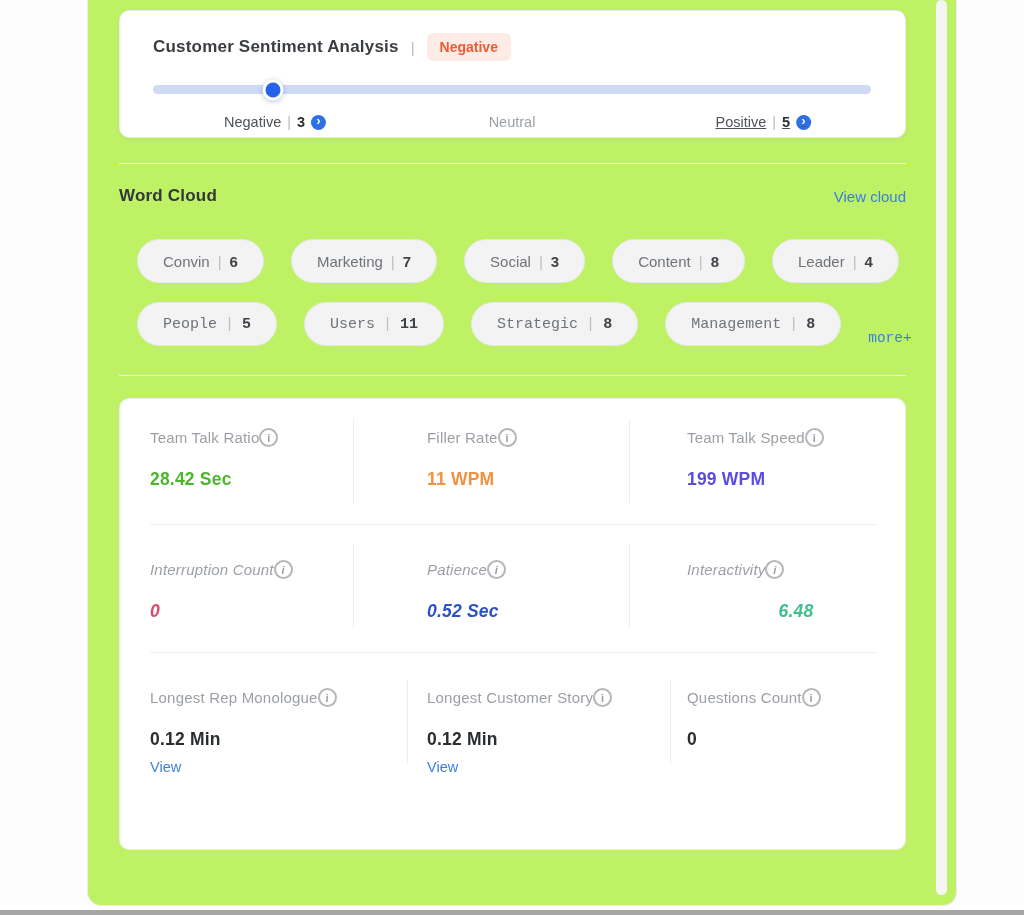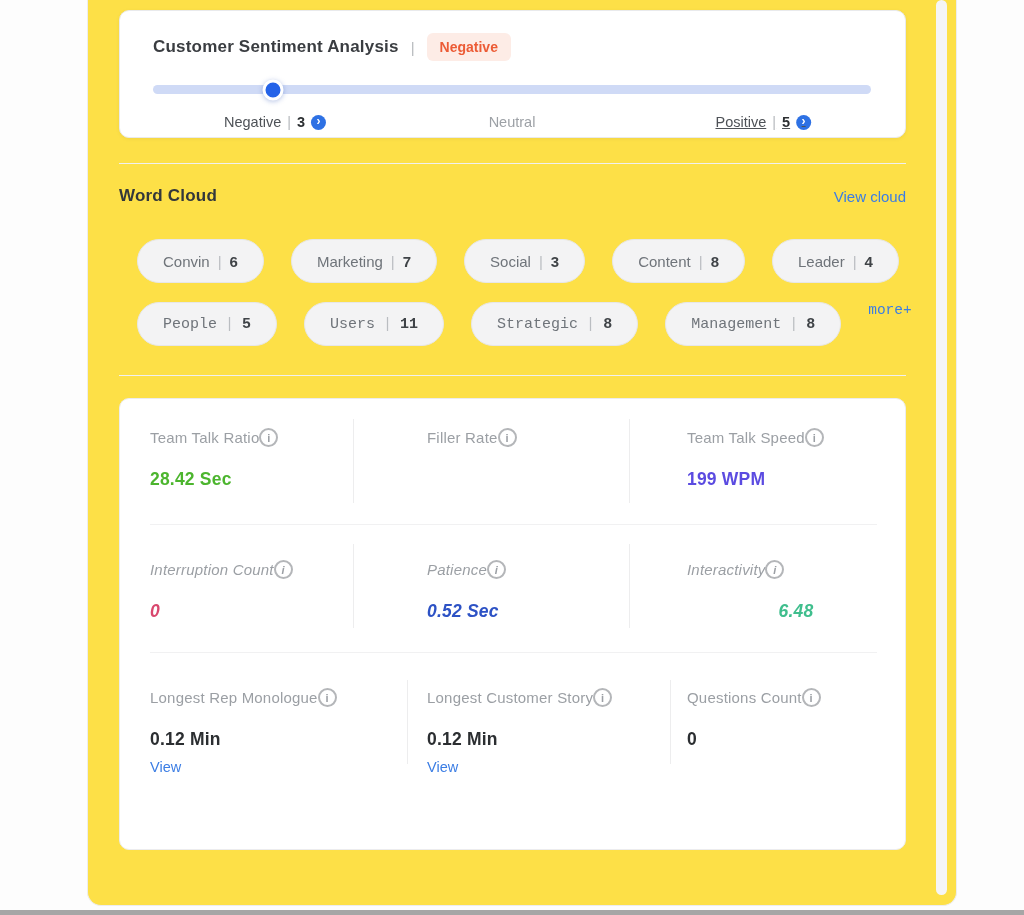--- a/index.html
+++ b/index.html
@@ -3,21 +3,21 @@
 <meta charset="utf-8">
 <style>
   * { margin:0; padding:0; box-sizing:border-box; }
   html,body { background:#ffffff; }
   body { font-family:"Liberation Sans", sans-serif; }
 
   .canvas { position:relative; width:1024px; height:915px; background:#fdfdfd; overflow:hidden; }
 
   .panel {
     position:absolute; left:87px; top:0; width:870px; height:906px;
-    background:#fde047; border:1px solid #ededed; border-top:none;
+    background:#bef264; border:1px solid #ededed; border-top:none;
     border-radius:0 0 14px 14px;
   }
   .scroll-strip {
     position:absolute; top:0; right:9px; width:11px; height:895px;
     background:#f5f5f6; border-radius:6px;
   }
   .bottom-bar { position:absolute; left:0; bottom:0; width:1024px; height:5px; background:#a6a6a6; }
 
   
   .sentiment-card {
@@ -57,21 +57,21 @@
   }
 
   .hdivider { position:absolute; left:31px; width:787px; height:1px; background:#f0f0f1; }
   .div-1 { top:163px; } .div-2 { top:375px; }
 
   
   .wc-header { position:absolute; left:31px; top:186px; width:787px;
                display:flex; justify-content:space-between; align-items:center; }
   .wc-title { font-size:17px; font-weight:700; color:#33373b; letter-spacing:0.2px; }
   .link { color:#3b7de4; font-size:15px; cursor:pointer; }
-  .pill-row { position:absolute; left:49px; display:flex; gap:27px; align-items:flex-start; }
+  .pill-row { position:absolute; left:49px; display:flex; gap:27px; align-items:flex-end; }
   .row-1 { top:239px; } .row-2 { top:302px;font-family:Liberation Mono, monospace; }
   .pill {
     height:44px; padding:0 25px; border-radius:22px; background:#f3f3f4;
     border:1px solid #e7e7e8; display:flex; align-items:center; gap:8px;
     font-size:15px; cursor:pointer;
   }
   .pill .word { color:#6f747a; }
   .pill .sep { color:#babdc1; }
   .pill .count { color:#3f4347; font-weight:700; }
   .more-link { font-size:14.5px; margin-left:0; }
@@ -205,20 +205,21 @@
             <span>Team Talk Ratio</span>
             <span class="info-icon">i</span>
           </div>
           <div class="m-value" style="color: rgb(76, 181, 46);">28.42 Sec</div>
         </div>
         <div class="m-cell">
           <div class="m-label">
             <span>Filler Rate</span>
             <span class="info-icon">i</span>
           </div>
+          <div class="m-value" style="color: rgb(240, 145, 63);">11 WPM</div>
         </div>
         <div class="m-cell">
           <div class="m-label">
             <span>Team Talk Speed</span>
             <span class="info-icon">i</span>
           </div>
           <div class="m-value" style="color: rgb(91, 75, 225);">199 WPM</div>
         </div>
         <div class="vdiv va1"></div>
         <div class="vdiv va2"></div>

